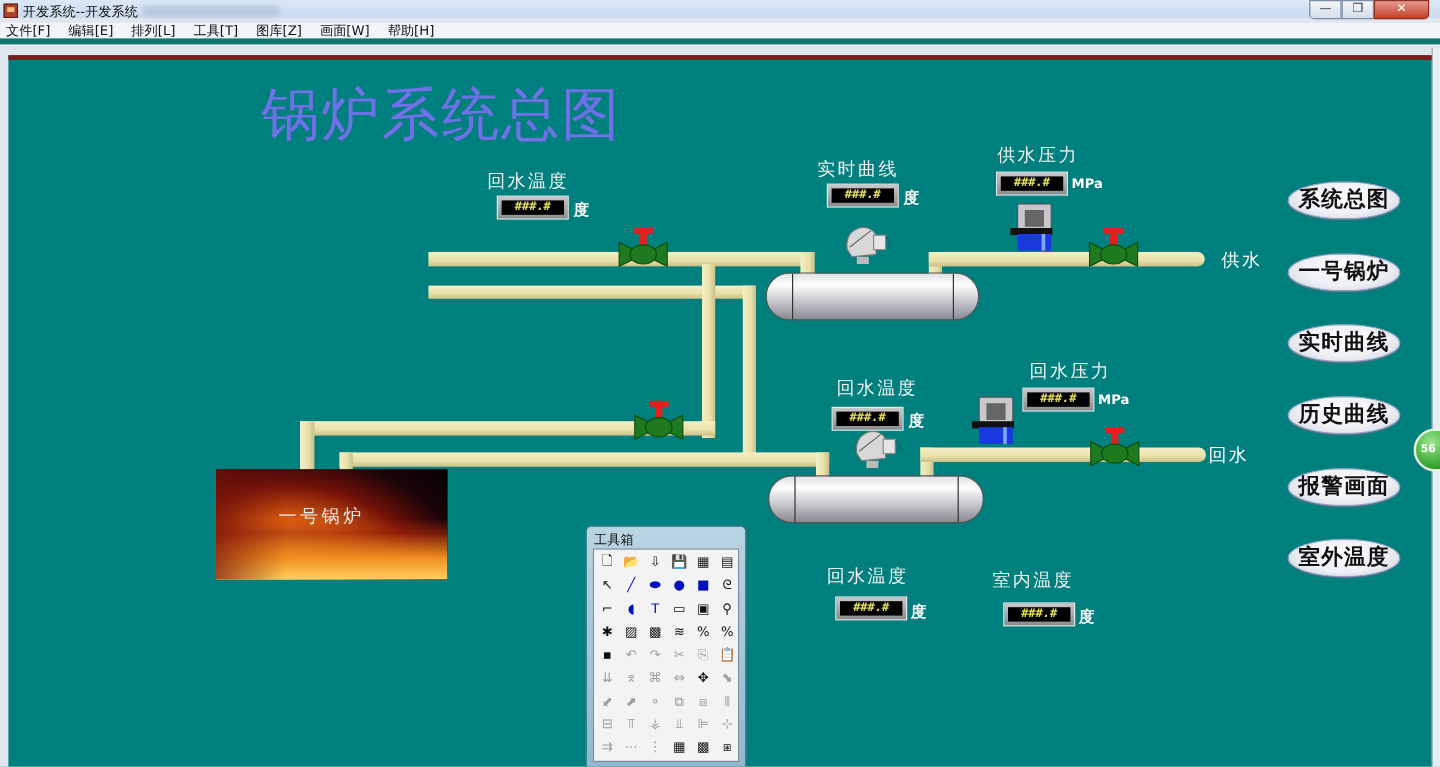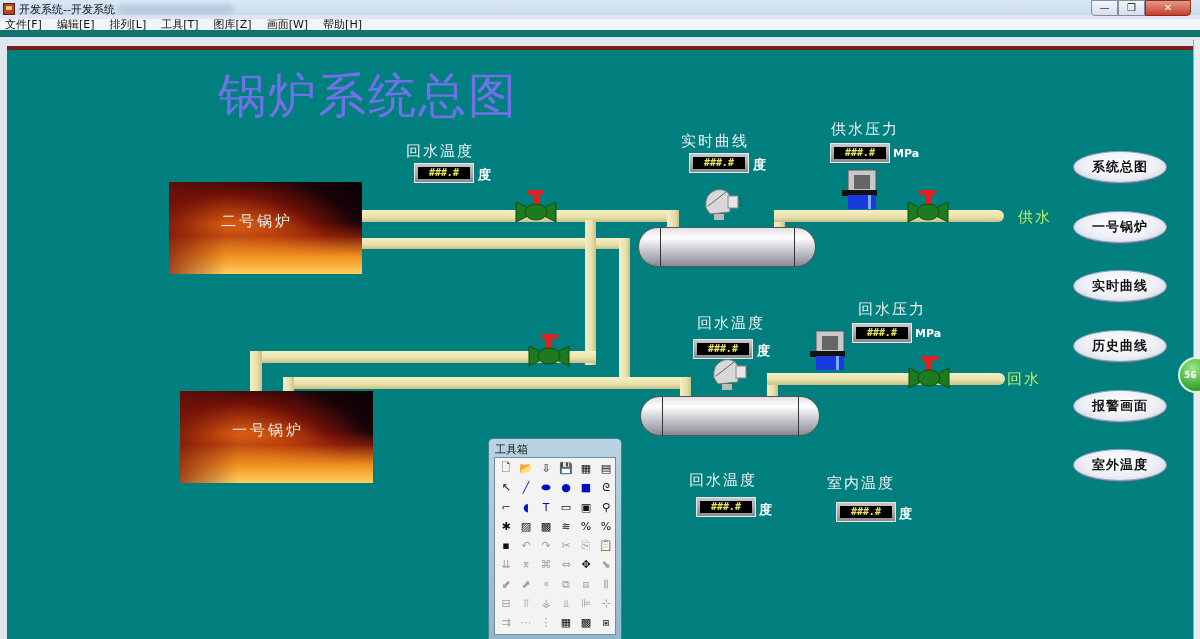--- a/index.html
+++ b/index.html
@@ -6,42 +6,42 @@
   body { width: 1200px; height: 639px; overflow: hidden; background: #dfe6ee; font-family: "DejaVu Sans", "Liberation Sans", sans-serif; position: relative; }
   .titlebar { position: absolute; left: 0; top: 0; width: 1200px; height: 15px; background: linear-gradient(#dbe8f6, #c9dbee); }
   .titlebar .app-icon { position: absolute; left: 3px; top: 3px; width: 12px; height: 12px; background: #b0442a; border: 1px solid #5a2010; }
   .titlebar .app-icon::after { content: ""; position: absolute; left: 2px; top: 2px; width: 6px; height: 4px; background: #f0c080; }
   .titlebar .title { position: absolute; left: 19px; top: 2px; font-size: 11px; color: #111; }
   .titlebar .title-blur { position: absolute; left: 118px; top: 5px; width: 115px; height: 9px; background: #b7c9dd; border-radius: 4px; filter: blur(2px); }
   .winbtns { position: absolute; right: 9px; top: 0; height: 16px; display: flex; }
   .winbtn { width: 27px; height: 16px; border: 1px solid #7c8ea5; background: linear-gradient(#f3f6fa, #d5dfea); font-size: 10px; color: #333; text-align: center; line-height: 14px; }
   .winbtn.close { width: 46px; background: linear-gradient(#e59a8b, #c4402a); color: #fff; font-weight: bold; border-color: #8b2c1f; border-radius: 0 0 4px 0; }
   .winbtn.min { border-radius: 0 0 0 4px; }
-  .menubar { position: absolute; left: 0; top: 19px; width: 1200px; height: 18px; background: #f1f4f8; border-bottom: 7px solid #0f766e; display: flex; align-items: center; padding-left: 5px; }
+  .menubar { position: absolute; left: 0; top: 19px; width: 1200px; height: 18px; background: #f1f4f8; border-bottom: 5px solid #0f766e; display: flex; align-items: center; padding-left: 5px; }
   .menu-item { font-size: 11px; color: #111; margin-right: 15px; white-space: nowrap; }
   .canvas { position: absolute; left: 7px; top: 46px; width: 1186px; height: 593px; background: #007f7f; overflow: hidden; border-top: 4px solid #7f1d1d; }
   .right-edge { position: absolute; left: 1193px; top: 40px; width: 7px; height: 599px; background: #e8edf2; border-left: 1px solid #9aa7b4; }
   .main-title { position: absolute; left: 211px; top: 14px; font-size: 48px; color: #7070e8; letter-spacing: 2px; font-family: "DejaVu Sans", sans-serif; }
   .label { position: absolute; color: #f2f2f2; font-size: 15px; letter-spacing: 2px; white-space: nowrap; }
   .unit { position: absolute; color: #ffffff; font-size: 13px; font-weight: bold; white-space: nowrap; }
   .display { position: absolute; width: 60px; height: 20px; background: linear-gradient(#c8c8c8, #8c8c8c); border: 1px solid #e8e8e8; padding: 3px; }
   .display .screen { width: 100%; height: 100%; background: #000; color: #e8e060; font-size: 10px; font-weight: bold; font-style: italic; text-align: center; line-height: 12px; font-family: "DejaVu Sans Mono", monospace; }
   .boiler { position: absolute; width: 193px; height: 92px; background: radial-gradient(ellipse at 30% 110%, #fff3b0 0%, #ffb030 20%, #e06010 40%, #701008 62%, #1a0408 80%, #050003 100%); overflow: hidden; }
   .boiler::before { content: ""; position: absolute; left: 0; bottom: 0; width: 100%; height: 55%; background: linear-gradient(0deg, #ffd060 0%, #f09020 35%, rgba(160,40,10,0.6) 75%, rgba(0,0,0,0) 100%); }
   .boiler::after { content: ""; position: absolute; left: 0; top: 0; width: 30%; height: 100%; background: linear-gradient(90deg, rgba(120,20,10,0.7), rgba(0,0,0,0)); }
   .boiler .boiler-name { position: absolute; left: 52px; top: 30px; color: #ececec; font-size: 15px; letter-spacing: 3px; z-index: 2; }
   .pipe { position: absolute; background: linear-gradient(#f4f0c6, #e8e0a8 60%, #c8c088); }
   .pipe.v { background: linear-gradient(90deg, #f4f0c6, #e8e0a8 60%, #c8c088); }
   .valve { position: absolute; width: 42px; height: 36px; }
   .tank { position: absolute; height: 40px; border-radius: 20px; background: linear-gradient(#e0e0e4, #ffffff 25%, #b8b8c0 70%, #8a8a92); border: 1px solid #555; }
   .tank .seam { position: absolute; top: 0; width: 1px; height: 100%; background: #333; }
   .sensor { position: absolute; width: 44px; height: 34px; }
   .ptrans { position: absolute; width: 36px; height: 40px; }
-  .side-btn { position: absolute; left: 1066px; width: 94px; height: 32px; border-radius: 50%; background: radial-gradient(ellipse at 50% 40%, #ffffff 0%, #eef0f6 55%, #c8ccd8 100%); border: 1px solid #8fa3c0; box-shadow: 0 1px 0 #5a6c86; text-align: center; line-height: 30px; font-size: 13px; font-weight: bold; color: #111; letter-spacing: 1px; }
-  .flow-label { position: absolute; color: #bef264; font-size: 15px; letter-spacing: 2px; }
+  .side-btn { position: absolute; left: 1066px; width: 94px; height: 32px; border-radius: 50%; background: radial-gradient(ellipse at 50% 40%, #ffffff 0%, #eef0f6 55%, #c8ccd8 100%); border: 1px solid #8fa3c0; box-shadow: 0 1px 0 #5a6c86; text-align: center; line-height: 30px; font-size: 18px; font-weight: bold; color: #111; letter-spacing: 1px; }
+  .flow-label { position: absolute; color: #ffffff; font-size: 15px; letter-spacing: 2px; }
   .float-badge { position: absolute; left: 1178px; top: 357px; width: 36px; height: 36px; border-radius: 50%; background: radial-gradient(circle at 40% 30%, #9de88e, #3aa832 65%, #1e7a1a); border: 2px solid #e6f5e0; color: #fff; font-size: 9px; font-weight: bold; line-height: 32px; padding-left: 4px; }
   .toolbox { position: absolute; left: 481px; top: 388px; width: 134px; height: 210px; background: linear-gradient(#b9d4e2, #8fb7cb); border: 1px solid #4d7d93; border-radius: 5px 5px 0 0; }
   .toolbox .tb-title { position: absolute; left: 6px; top: 3px; font-size: 11px; color: #111; }
   .toolbox .tb-grid { position: absolute; left: 5px; top: 18px; width: 122px; background: #f3f3f3; border: 1px solid #7a8a99; display: grid; grid-template-columns: repeat(6, 20px); grid-auto-rows: 19.3px; padding: 1px; }
   .tool { width: 20px; height: 19px; display: flex; align-items: center; justify-content: center; font-size: 11px; color: #111; }
   .tool.dis { color: #a0a0a0; }
   .tool.blue { color: #0010c0; }
 </style>
 </head>
 <body>
@@ -80,23 +80,20 @@
   <div class="pipe" style="left:243px;top:301px;width:346px;height:12px;"></div>
   <div class="pipe v" style="left:243px;top:301px;width:12px;height:40px;"></div>
   <div class="pipe" style="left:276px;top:327px;width:408px;height:12px;"></div>
   <div class="pipe v" style="left:276px;top:327px;width:11px;height:14px;"></div>
   <div class="pipe v" style="left:673px;top:327px;width:11px;height:24px;"></div>
   <div class="pipe v" style="left:767px;top:160px;width:11px;height:22px;"></div>
   <div class="pipe" style="left:767px;top:160px;width:230px;height:12px;border-radius:0 6px 6px 0;"></div>
   <div class="pipe v" style="left:760px;top:323px;width:11px;height:28px;"></div>
   <div class="pipe" style="left:760px;top:323px;width:238px;height:12px;border-radius:0 6px 6px 0;"></div>
 
-  <div class="boiler" style="left:162px;top:132px;">
-    <span class="boiler-name">二号锅炉</span>
-  </div>
   <div class="boiler" style="left:173px;top:341px;">
     <span class="boiler-name">一号锅炉</span>
   </div>
 
   <div class="tank" style="left:631px;top:177px;width:178px;">
     <div class="seam" style="left:21px;"></div>
       <div class="seam" style="left:155px;"></div>
   </div>
   <div class="tank" style="left:633px;top:346px;width:180px;">
     <div class="seam" style="left:21px;"></div>

